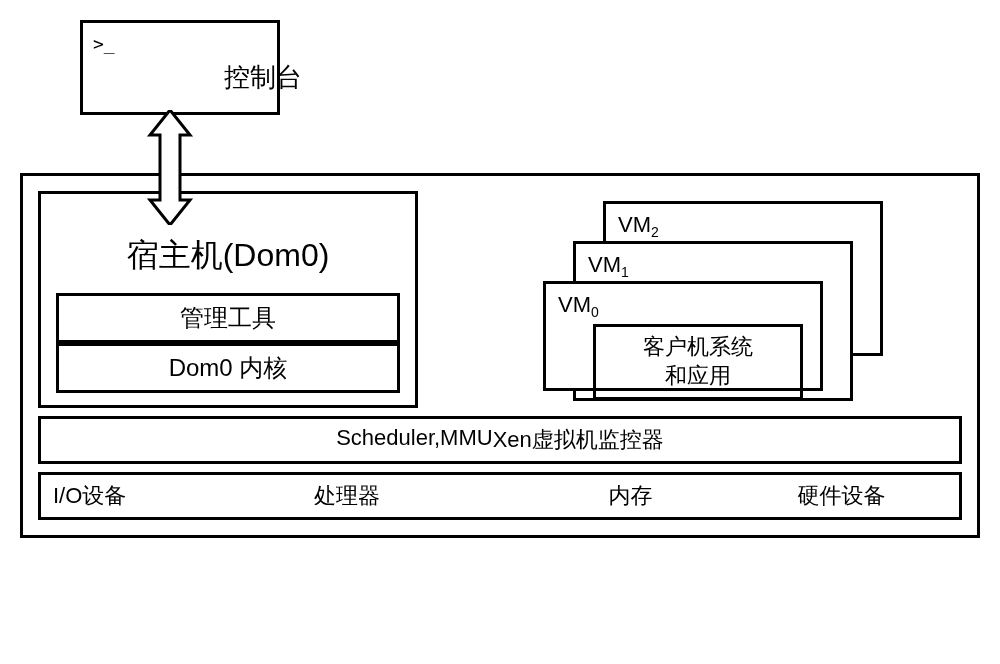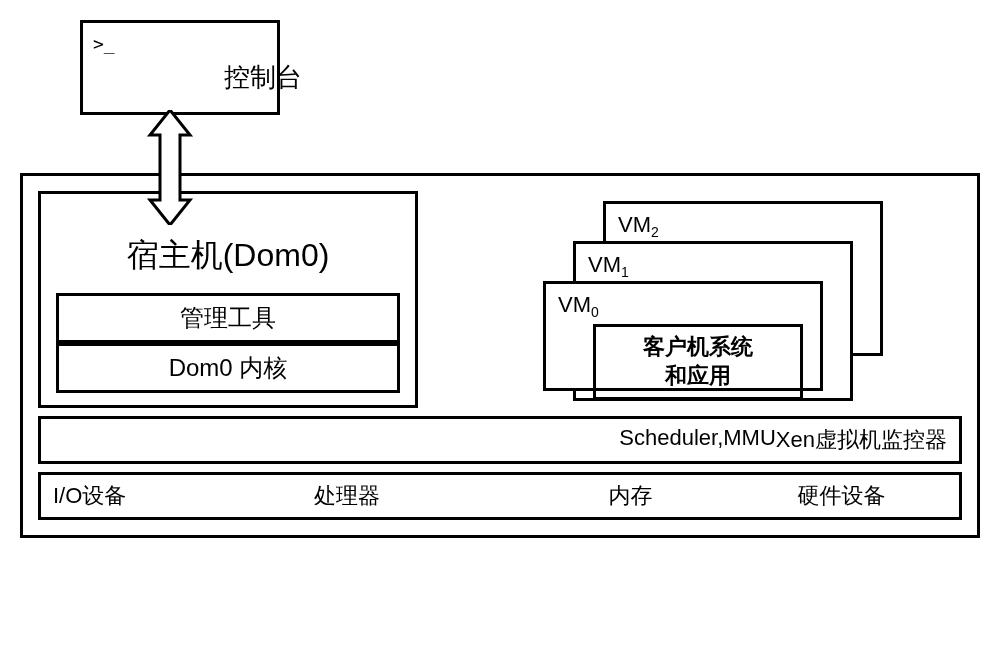--- a/index.html
+++ b/index.html
@@ -108,27 +108,26 @@
     }
     .guest-box {
       border: 3px solid black;
       padding: 6px;
       text-align: center;
       font-size: 22px;
       margin-top: 4px;
       margin-left: 35px;
       width: 210px;
       line-height: 1.3;
-      font-weight: bold;
     }
     .scheduler-row {
       border: 3px solid black;
       padding: 6px 12px;
       display: flex;
-      justify-content: flex-end;
+      justify-content: center;
       font-size: 22px;
       margin-bottom: 8px;
     }
     .hw-row {
       border: 3px solid black;
       padding: 6px 12px;
       display: flex;
       justify-content: space-between;
       font-size: 22px;
     }

